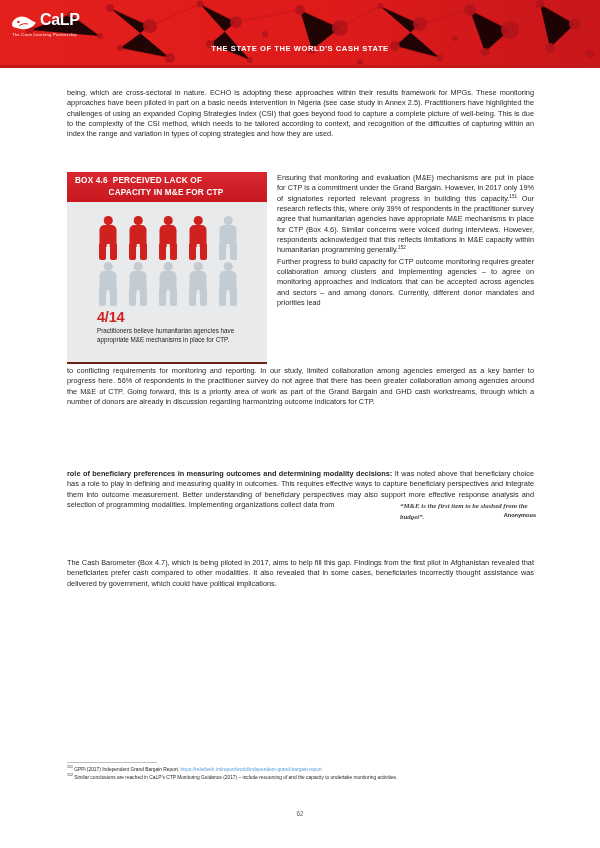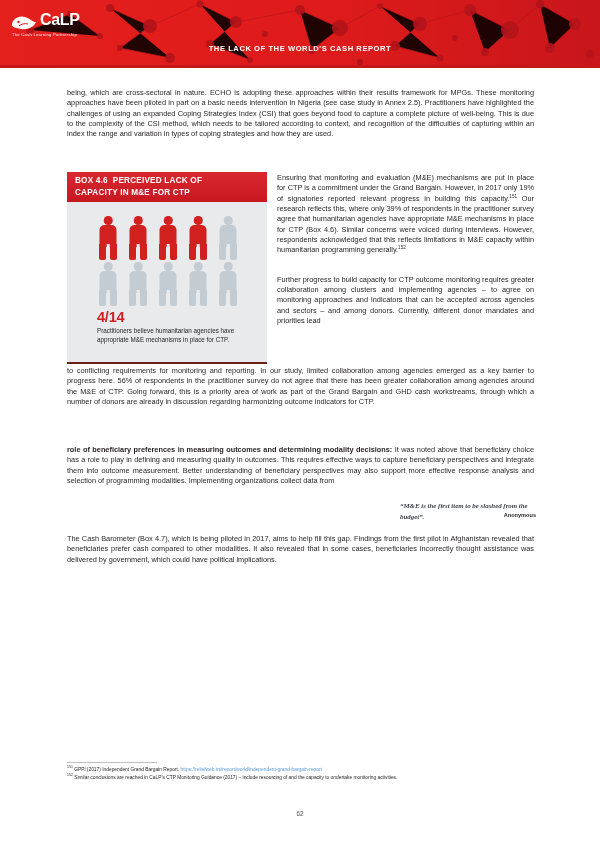--- a/index.html
+++ b/index.html
@@ -50,51 +50,51 @@
   .page { position:absolute; left:0; top:68px; width:600px; height:780px;text-decoration:underline; }
 
   .col { position:absolute; }
 
   p.body {
     font-size:7.35px;
     line-height:10.35px;
     text-align:justify;
     color:#231f20;
   }
-  p.body + p.body { margin-top:19px; }
+  p.body + p.body { margin-top:1px; }
   sup { font-size:4.6px; vertical-align:super; line-height:0; }
   b { font-weight:bold; }
 
   
   #top-para { left:67px; top:20px; width:467px; }
   #mid-para { left:67px; top:298px; width:467px; }
-  #bene-para { left:67px; top:358px; width:467px; }
+  #bene-para { left:67px; top:400px; width:467px; }
   #left-wrap-para { left:67px; top:432px; width:327px; }
-  #barometer-para { left:67px; top:466px; width:467px; }
+  #barometer-para { left:67px; top:490px; width:467px; }
 
   
   #right-col { left:277px; top:105px; width:257px; }
 
   
   .box {
     position:absolute; left:67px; top:104px; width:200px; height:192px;
     background:#e8eaec;
     border-bottom:2.5px solid #6b2016;
   }
   .box-header {
     width:200px; height:30px;
     background:#d61f26;
     background:linear-gradient(180deg,#d9282f 0%, #c8181f 100%);
     padding:3px 8px 0 8px;
   }
   .box-header .l1, .box-header .l2 {
     color:#ffffff; font-weight:bold; font-size:8.2px; letter-spacing:0.2px;
     line-height:11.5px;
   }
-  .box-header .l2 { text-align:left; padding-right:2px; }
+  .box-header .l2 { text-align:center; padding-right:2px; }
 
   .figure-area {
     position:relative; width:200px; height:112px;
   }
   .row { position:absolute; left:28px; display:flex; gap:4px; }
   .row-top { top:14px; }
   .row-bottom { top:60px; }
 
   .person { width:26px; height:44px; position:relative; }
   .person .head {
@@ -219,21 +219,21 @@
   <div class="logo">
     <svg class="logo-mark" viewBox="0 0 28 20">
       <path d="M2 12 C2 6, 9 2, 15 4 C21 6, 24 10, 26 9 C24 14, 18 17, 11 16 C6 15, 2 14, 2 12 Z" fill="#ffffff"></path>
       <path d="M9 13 C11 11, 15 10, 18 11" stroke="#e01b1b" stroke-width="1" fill="none"></path>
       <circle cx="8.5" cy="9" r="1.2" fill="#e01b1b"></circle>
     </svg>
     <div class="logo-text">CaLP</div>
     <div class="logo-tag">The Cash Learning Partnership</div>
   </div>
 
-  <div class="banner-title">THE LACK OF THE WORLD'S CASH REPORT</div>
+  <div class="banner-title">THE STATE OF THE WORLD'S CASH STATE</div>
   <div class="banner-rule"></div>
 </div>
 
 <div class="page">
 
   <p class="body col" id="top-para">being, which are cross-sectoral in nature. ECHO is adopting these approaches within their results framework for MPGs. These monitoring approaches have been piloted in part on a basic needs intervention in Nigeria (see case study in Annex 2.5). Practitioners have highlighted the challenges of using an expanded Coping Strategies Index (CSI) that goes beyond food to capture a complete picture of well-being. This is due to the complexity of the CSI method, which needs to be tailored according to context, and recognition of the difficulties of capturing within an index the range and variation in types of coping strategies and how they are used.</p>
 
   <div class="box">
     <div class="box-header">
       <div class="l1"><span>BOX 4.6</span>&nbsp;&nbsp;<span>PERCEIVED LACK OF</span></div>

